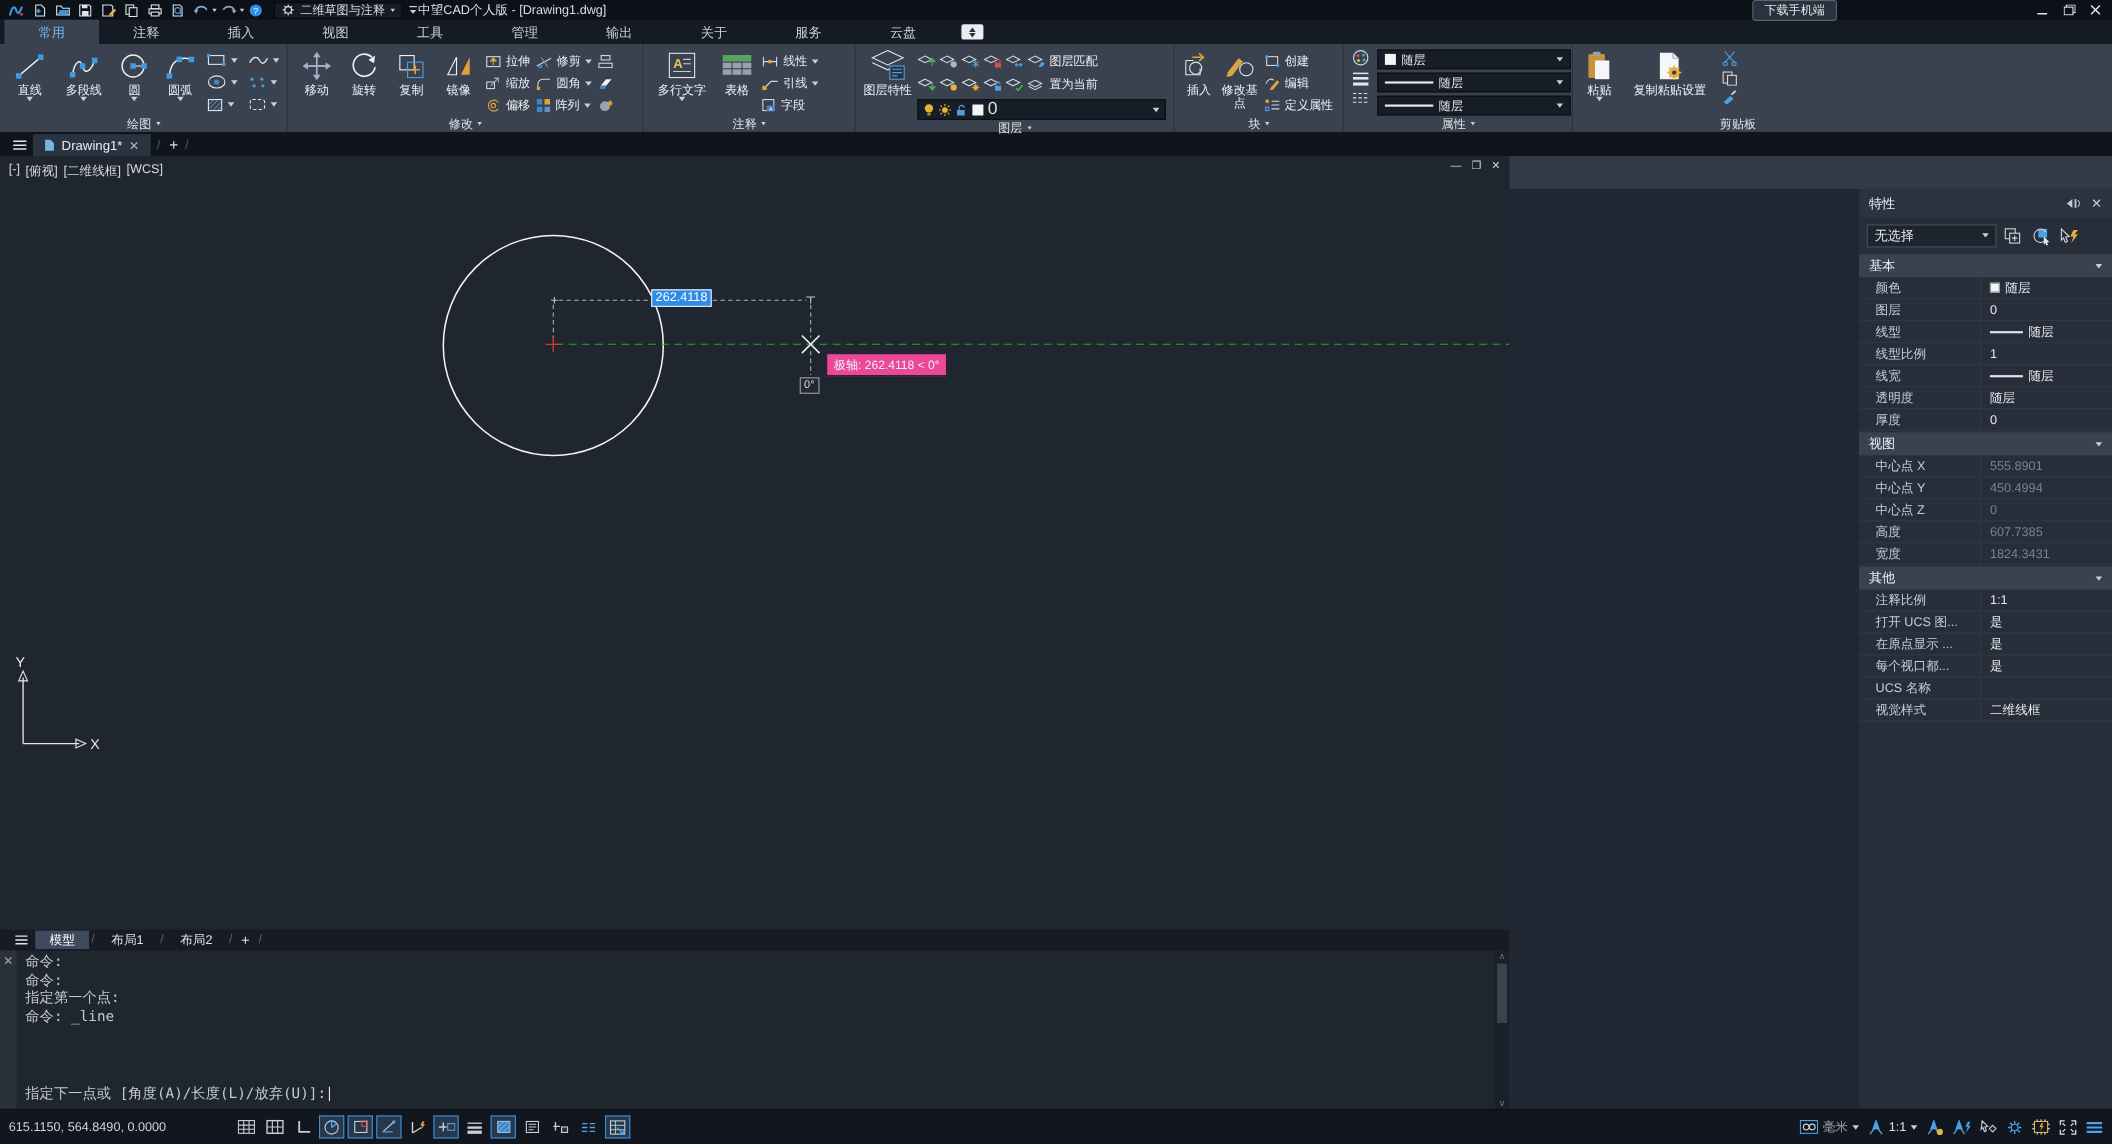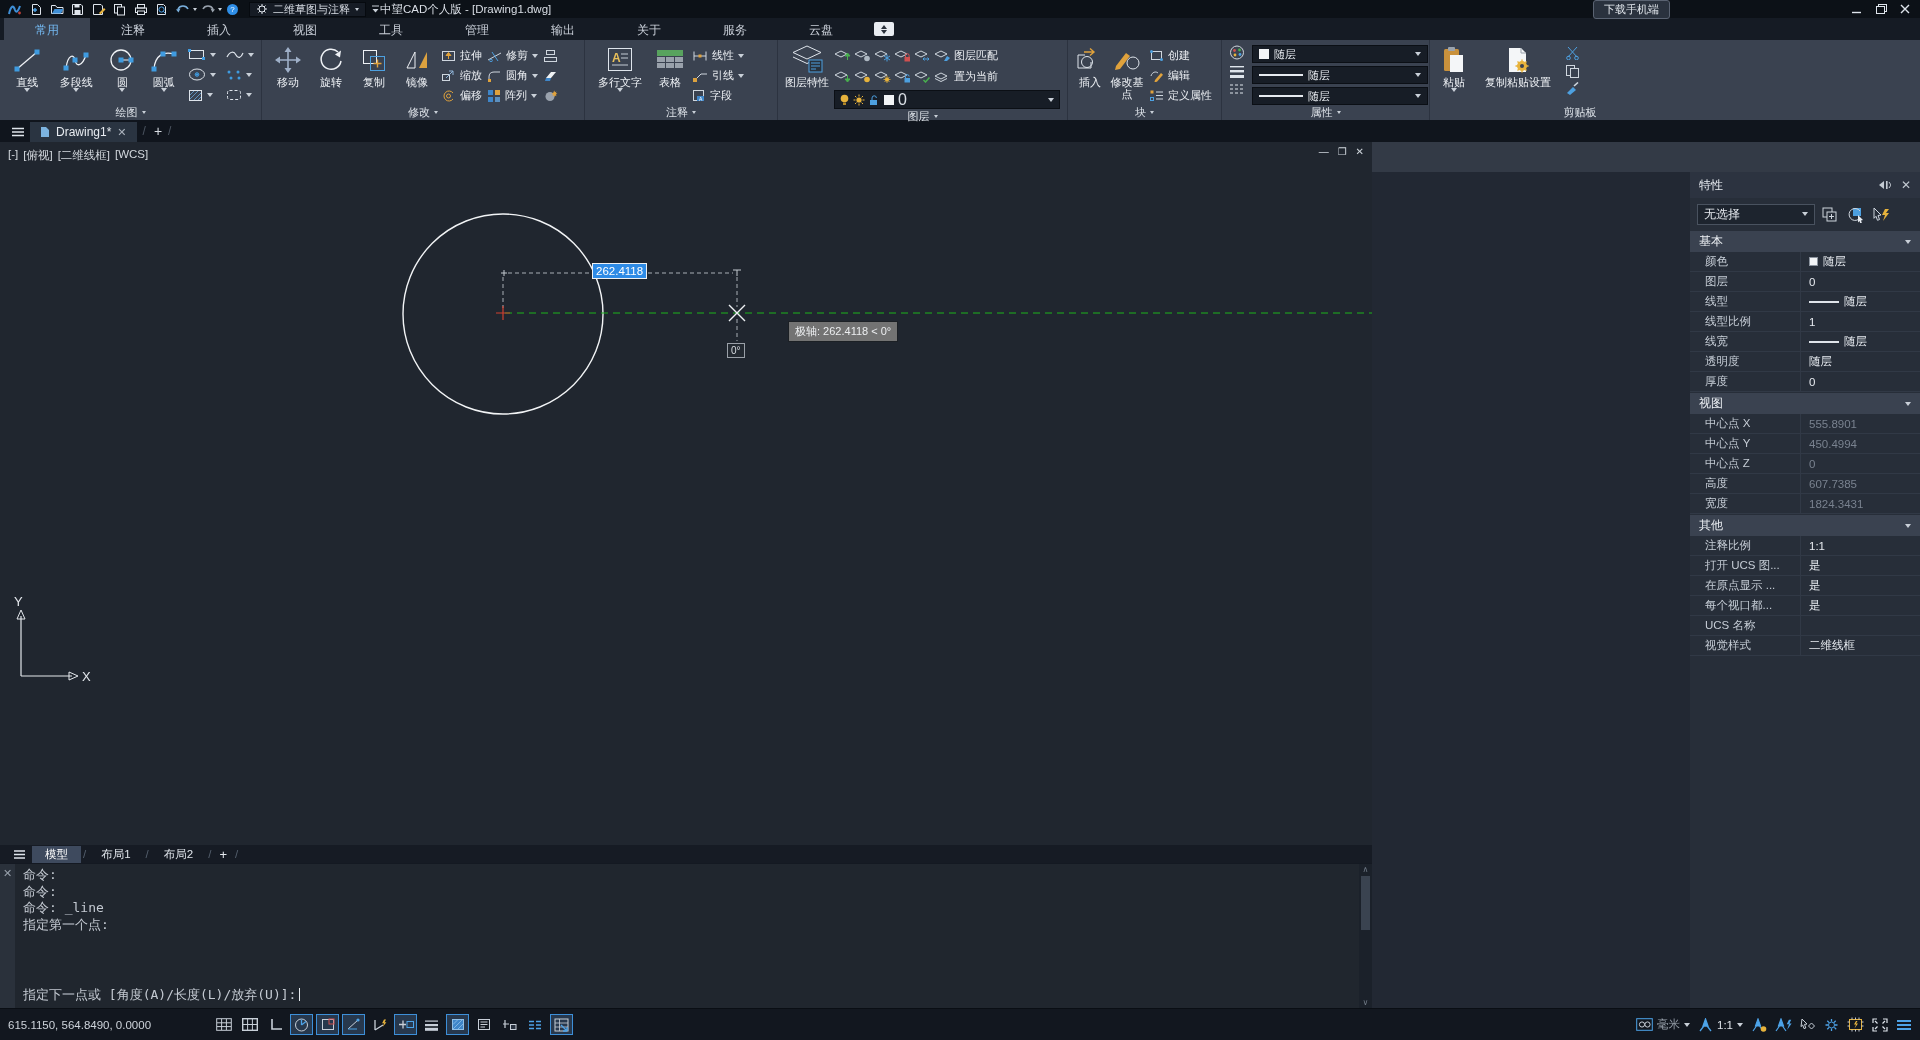--- a/index.html
+++ b/index.html
@@ -57,21 +57,21 @@
 
 
 .main{height:866px;display:flex;}
 .workcol{width:1372px;display:flex;flex-direction:column;}
 .viewport{height:703px;position:relative;background:#20262f;overflow:hidden;}
 .vplabel{position:absolute;left:8px;top:6px;font-size:11.5px;color:#d3d8de;display:flex;gap:5px;z-index:3;}
 .vpwin{position:absolute;right:8px;top:5px;display:flex;gap:9px;z-index:3;color:#cfd5dc;}
 .vpwin span{font-size:10px;line-height:10px;}
 .geom{position:absolute;left:0;top:0;}
 .dim-input{position:absolute;left:592px;top:121px;border:1px solid #f0f2f4;background:#2e8be6;color:#fff;font-size:11.5px;padding:1px 3px;z-index:4;}
-.polar-tip{position:absolute;left:788px;top:179px;background:#737373;border:1px solid #1c2025;color:#eceef0;font-size:11px;padding:2px 6px;white-space:nowrap;z-index:4;}
+.polar-tip{position:absolute;left:751px;top:179px;background:#ec4899;border:1px solid #1c2025;color:#eceef0;font-size:11px;padding:2px 6px;white-space:nowrap;z-index:4;}
 .angle-badge{position:absolute;left:727px;top:201px;background:#232931;border:1px solid #9aa0a8;color:#d7dbe0;font-size:10px;padding:1px 3px;z-index:4;}
 .ucs{position:absolute;left:6px;top:450px;}
 
 
 .layoutbar{height:18px;background:#161b24;display:flex;align-items:center;font-size:11.5px;padding-left:8px;gap:2px;}
 .ltmenu{width:22px;display:flex;justify-content:center;}
 .ltab{padding:1px 13px;color:#dfe4ea;}
 .ltab.active{background:#3e4a5e;color:#fff;}
 .ltslash{color:#55606e;}
 .ltplus{color:#e6eaef;font-size:13px;padding:0 6px;}
@@ -853,22 +853,22 @@
       <span class="ltslash">/</span>
     </div>
 
     <div class="cmdarea">
       <div class="cmdgutter">
           <span>✕</span>
         </div>
       <div class="cmdbody">
         <div>命令:</div>
         <div>命令:</div>
+        <div>指定第一个点:</div>
         <div>命令: _line</div>
-        <div>指定第一个点:</div>
         <div class="cmdprompt">
             <span>指定下一点或 [角度(A)/长度(L)/放弃(U)]:</span>
             <span class="caretbar"></span>
           </div>
       </div>
       <div class="cmdscroll">
         <span>∧</span>
         <span class="cthumb"></span>
         <span class="dn">∨</span>
       </div>

